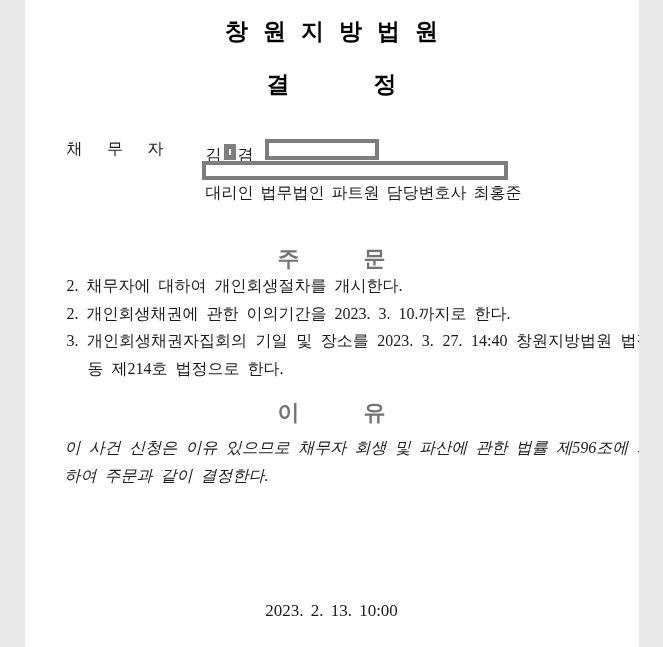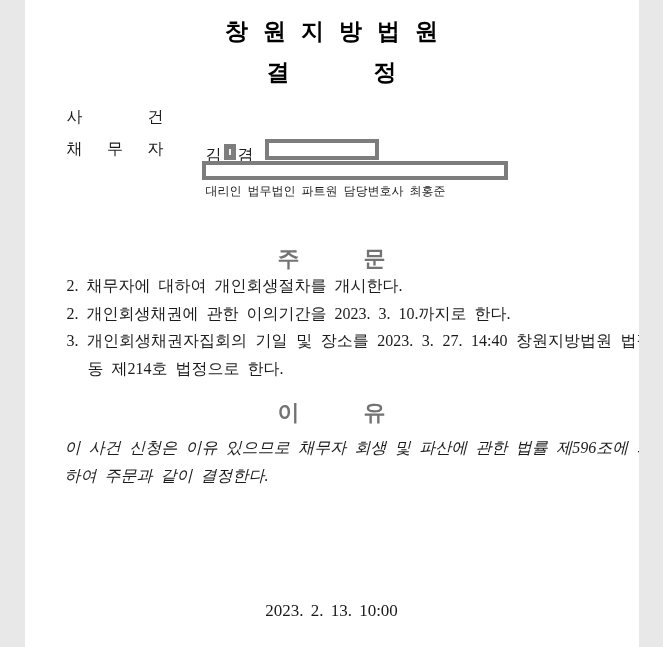--- a/index.html
+++ b/index.html
@@ -17,21 +17,21 @@
   .court-name {
     position: absolute; top: 16px; left: 0; right: 0;
     margin: 0; text-align: center;
     font-family: "Liberation Sans", "DejaVu Sans", sans-serif;
     font-weight: bold; font-size: 23px; color: #000;
     letter-spacing: 15px; text-indent: 15px;
     white-space: nowrap;
   }
   .doc-title {
     position: absolute; top: 57px; left: 0; right: 0;
-    margin: 0; text-align: center;
+    margin: 12px; text-align: center;
     font-family: "Liberation Sans", "DejaVu Sans", sans-serif;
     font-weight: bold; font-size: 23px; color: #000;
     letter-spacing: 84px; text-indent: 84px;
     white-space: nowrap;
   }
   .section-heading {
     position: absolute; left: 0; right: 0;
     margin: 3px; text-align: center;
     font-family: Liberation Sans, sans-serif;
     font-weight: bold; font-size: 22px; color: #737373;
@@ -71,21 +71,21 @@
   .box-small {
     display: inline-block; width: 114px; height: 21px;
     vertical-align: -4px; margin-left: 7px;
   }
   .box-wide {
     position: absolute; top: 161px; left: 177px;
     width: 306px; height: 19px;
   }
   .attorney-line {
     position: absolute; top: 183px; left: 181px;
-    font-size: 12px; word-spacing: 3px; white-space: nowrap;
+    font-size: 16px; word-spacing: 3px; white-space: nowrap;
   }
 
   
   .order-list { position: absolute; top: 272px; left: 42px; width: 586px; }
   .order-item {
     font-size: 16px; line-height: 27.5px;
     word-spacing: 4px; text-align: justify;
   }
   .order-item-wrap { padding-left: 21px; text-indent: -21px; }
 
@@ -105,21 +105,20 @@
 </head>
 <body>
 
 <div class="page">
 
   <h1 class="court-name">창원지방법원</h1>
 
   <h2 class="doc-title">결정</h2>
 
   <div class="case-row row-case">
-    <span class="case-label">사 건</span>
   </div>
 
   <div class="case-row row-debtor">
     <span class="case-label">채 무 자</span>
     <span class="case-value name-value">
       <span>김</span><span class="redact-small"></span><span>겸</span>
       <span class="redact-box box-small"></span>
     </span>
   </div>
 

